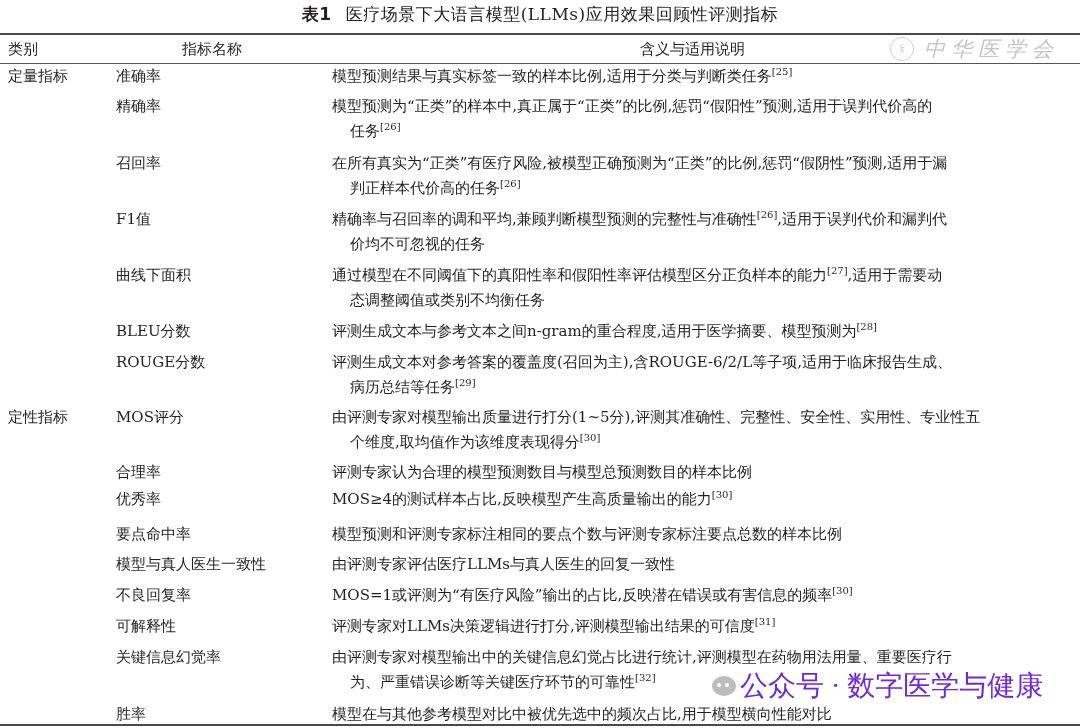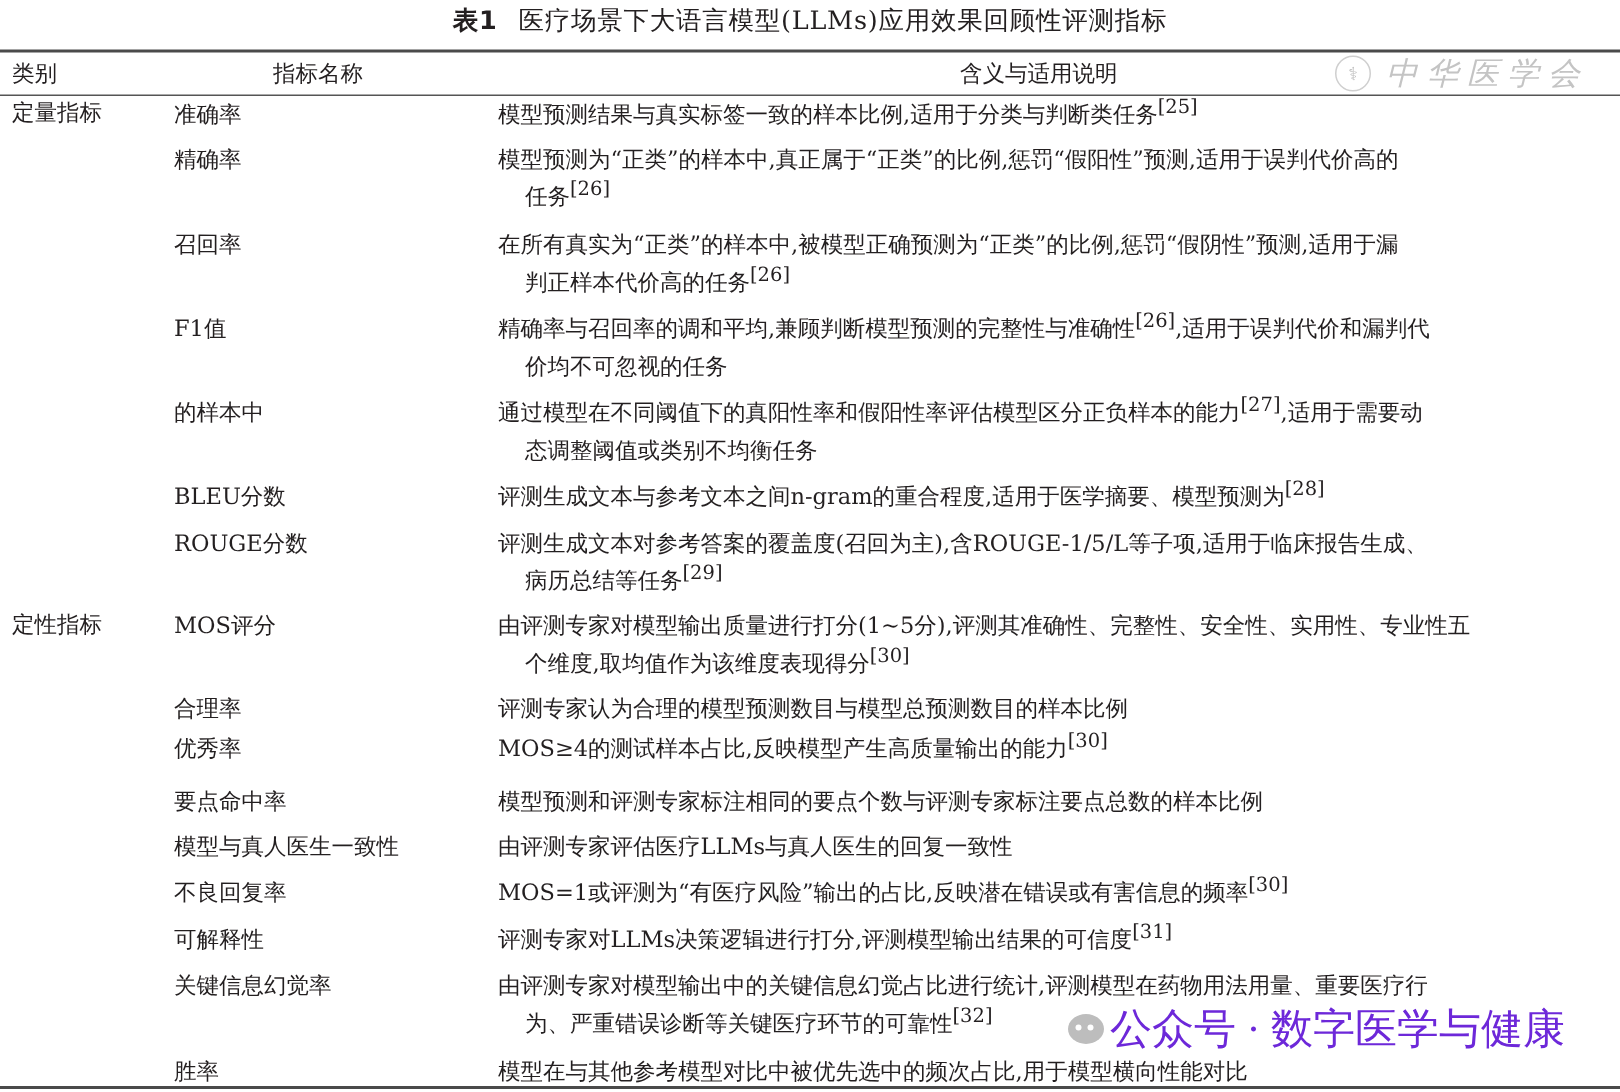--- a/index.html
+++ b/index.html
@@ -11,21 +11,21 @@
   .rule-top { position:absolute; left:0; width:1080px; top:33px; height:2px; background:#4a4a4a; }
   .rule-mid { position:absolute; left:0; width:1080px; top:63px; height:1px; background:#555; }
   .rule-bot { position:absolute; left:0; width:1080px; top:724px; height:2px; background:#4a4a4a; }
   .hdr { position:absolute; top:36px; height:26px; line-height:26px; font-size:15px; }
   .hdr.c1 { left:8px; } .hdr.c2 { left:182px; } .hdr.c3 { left:640px;text-align:center; }
   .row { position:absolute; left:0; width:1080px; font-size:15px; line-height:25px; }
   .cat { position:absolute; left:8px;font-family:Liberation Serif, serif; }
   .name { position:absolute; left:116px; }
   .desc { position:absolute; left:332px; width:740px; text-indent:0; }
   .desc .cont { display:block; padding-left:18px; }
-  sup { font-size:13px; vertical-align:6px; line-height:0; }
+  sup { font-size:10px; vertical-align:6px; line-height:0; }
   .logo { position:absolute; left:890px; top:36px; height:26px; display:flex; align-items:center; gap:10px; color:#c9c9c9; }
   .logo .seal { width:22px; height:22px; border:1.5px solid #cfcfcf; border-radius:50%; font-size:12px; display:flex; align-items:center; justify-content:center; color:#bdbdbd; }
   .logo .script { font-size:21px; font-style:italic; letter-spacing:6px; color:#c4c4c4; }
   .wm { position:absolute; left:712px; top:666px; height:40px; display:flex; align-items:center; gap:4px;
         color:#6d28d9; font-family:Liberation Serif, serif; font-size:28px; }
   .wm .bubble { width:24px; height:20px; background:#bdbdbd; border-radius:50%; position:relative; }
   .wm .bubble::after { content:""; position:absolute; left:5px; top:7px; width:4px; height:4px; border-radius:50%; background:#fff; box-shadow:8px 0 0 #fff; }
 </style>
 </head>
 <body>
@@ -50,41 +50,41 @@
   <div class="desc"><span>模型预测结果与真实标签一致的样本比例,适用于分类与判断类任务</span><sup>[25]</sup></div>
 </div>
 
 <div class="row" style="top:94px">
   <span class="name">精确率</span>
   <div class="desc"><span>模型预测为“正类”的样本中,真正属于“正类”的比例,惩罚“假阳性”预测,适用于误判代价高的</span><span class="cont"><span>任务</span><sup>[26]</sup></span></div>
 </div>
 
 <div class="row" style="top:151px">
   <span class="name">召回率</span>
-  <div class="desc"><span>在所有真实为“正类”的样本中,被模型正确预测为“正类”的比例,惩罚“假阴性”预测,适用于漏</span><span class="cont"><span>判正样本代价高的任务</span><sup>[26]</sup></span></div>
+  <div class="desc"><span>在所有真实为“正类”有医疗风险,被模型正确预测为“正类”的比例,惩罚“假阴性”预测,适用于漏</span><span class="cont"><span>判正样本代价高的任务</span><sup>[26]</sup></span></div>
 </div>
 
 <div class="row" style="top:207px">
   <span class="name">F1值</span>
   <div class="desc"><span>精确率与召回率的调和平均,兼顾判断模型预测的完整性与准确性</span><sup>[26]</sup><span>,适用于误判代价和漏判代</span><span class="cont">价均不可忽视的任务</span></div>
 </div>
 
 <div class="row" style="top:263px">
-  <span class="name">的样本中</span>
+  <span class="name">曲线下面积</span>
   <div class="desc"><span>通过模型在不同阈值下的真阳性率和假阳性率评估模型区分正负样本的能力</span><sup>[27]</sup><span>,适用于需要动</span><span class="cont">态调整阈值或类别不均衡任务</span></div>
 </div>
 
 <div class="row" style="top:319px">
   <span class="name">BLEU分数</span>
   <div class="desc"><span>评测生成文本与参考文本之间n-gram的重合程度,适用于医学摘要、模型预测为</span><sup>[28]</sup></div>
 </div>
 
 <div class="row" style="top:350px">
   <span class="name">ROUGE分数</span>
-  <div class="desc"><span>评测生成文本对参考答案的覆盖度(召回为主),含ROUGE-1/5/L等子项,适用于临床报告生成、</span><span class="cont"><span>病历总结等任务</span><sup>[29]</sup></span></div>
+  <div class="desc"><span>评测生成文本对参考答案的覆盖度(召回为主),含ROUGE-6/2/L等子项,适用于临床报告生成、</span><span class="cont"><span>病历总结等任务</span><sup>[29]</sup></span></div>
 </div>
 
 <div class="row" style="top:405px">
   <span class="cat">定性指标</span>
   <span class="name">MOS评分</span>
   <div class="desc"><span>由评测专家对模型输出质量进行打分(1~5分),评测其准确性、完整性、安全性、实用性、专业性五</span><span class="cont"><span>个维度,取均值作为该维度表现得分</span><sup>[30]</sup></span></div>
 </div>
 
 <div class="row" style="top:460px">
   <span class="name">合理率</span>

